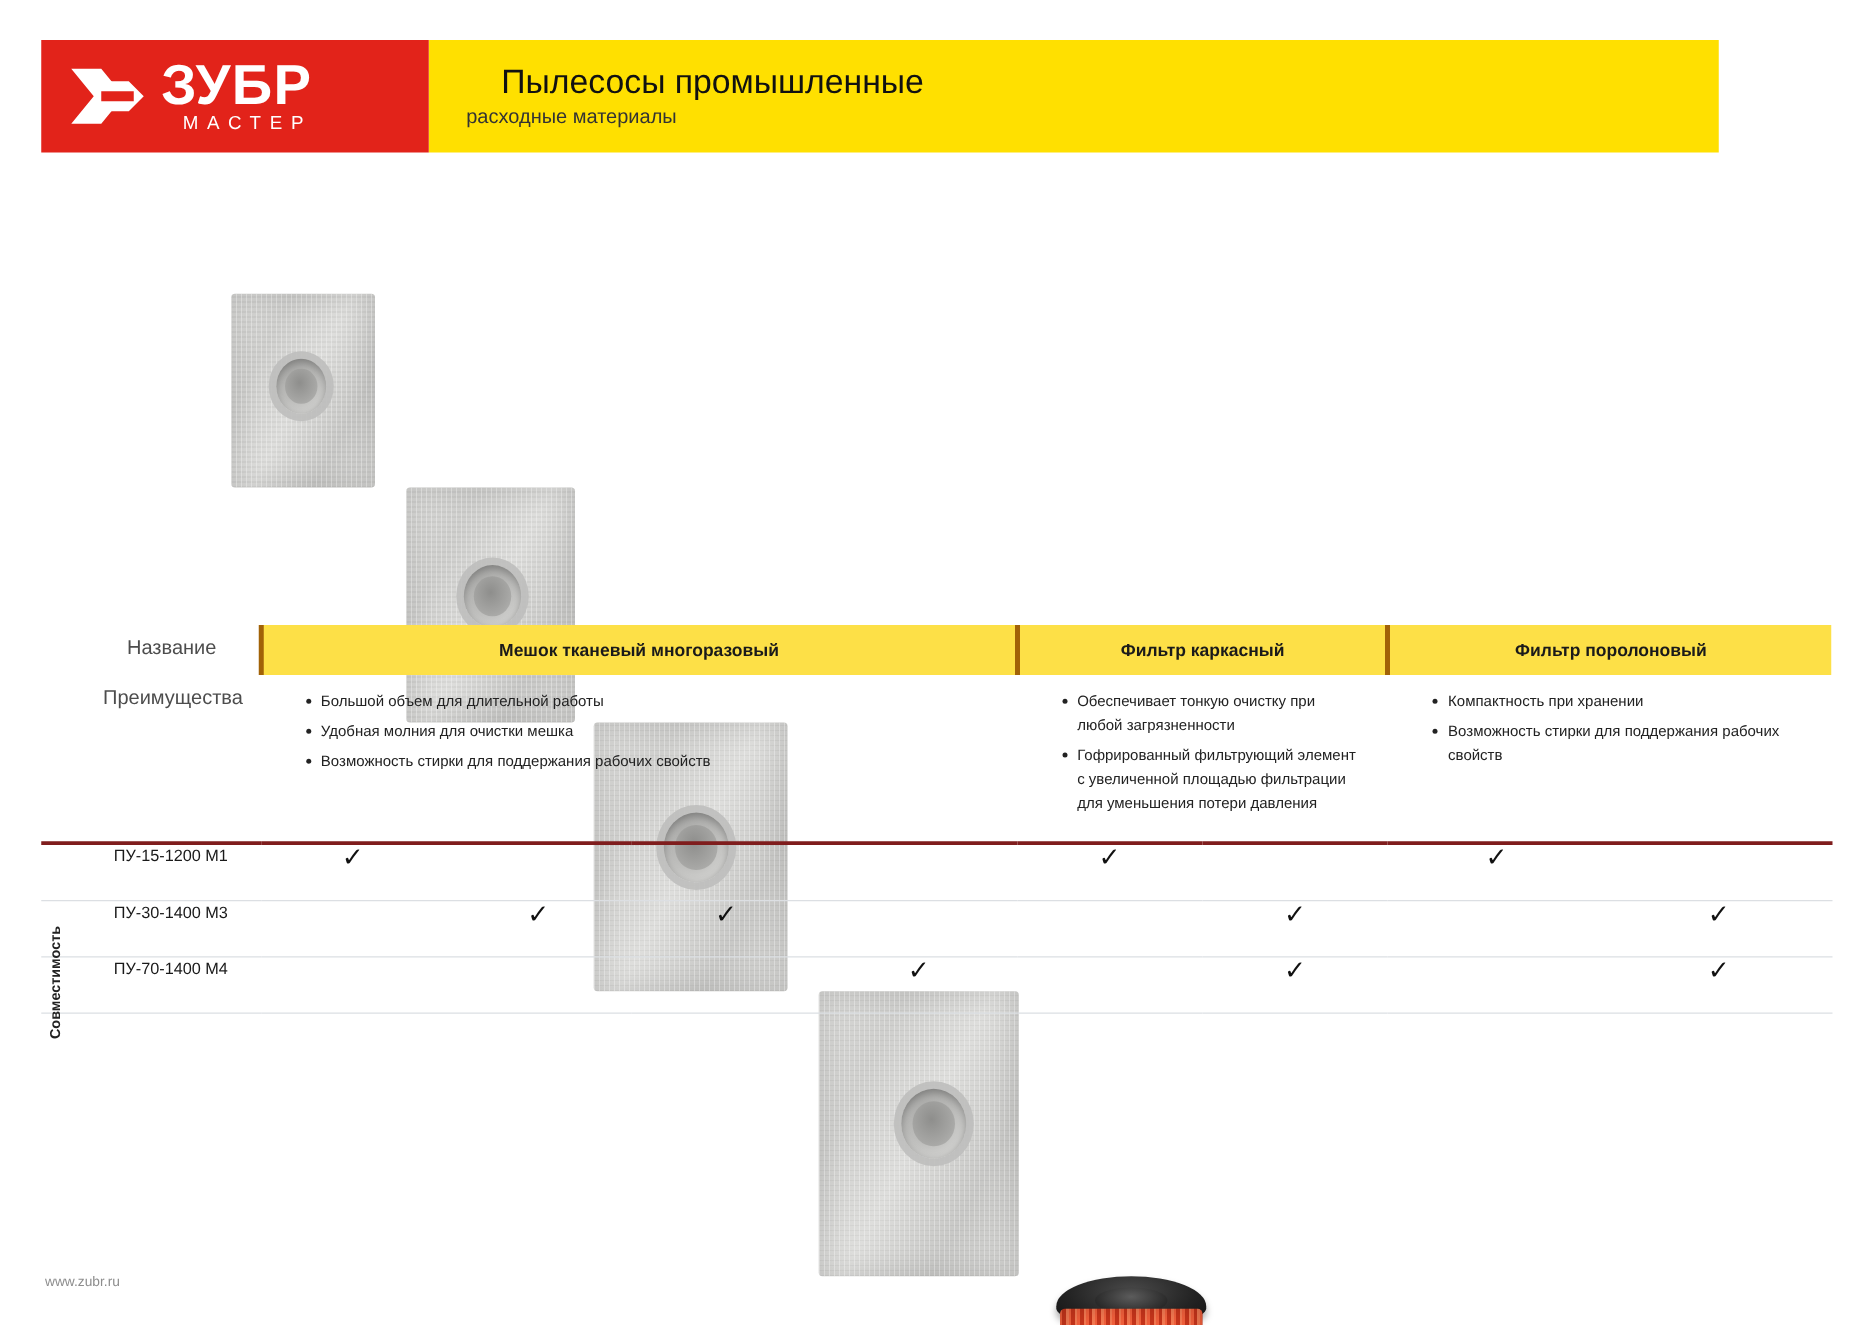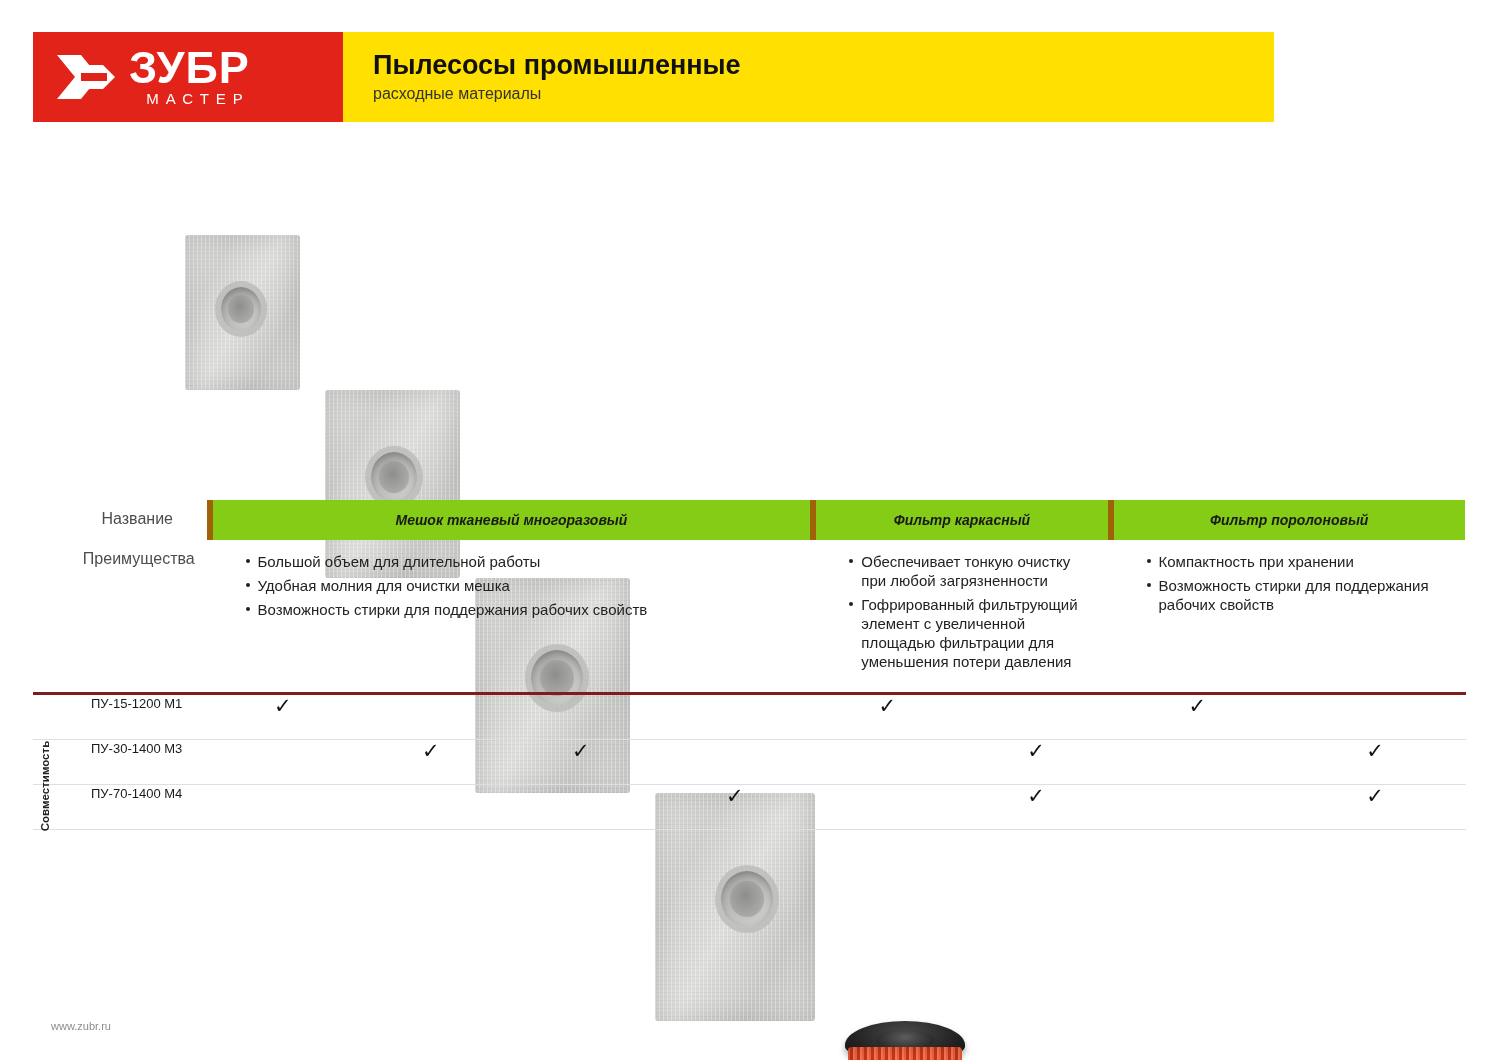--- a/index.html
+++ b/index.html
@@ -6,21 +6,21 @@
   body{
     width:1500px;height:1060px;
     background:#ffffff;
     font-family:"Liberation Sans", sans-serif;
     color:#1a1a1a;
     position:relative;
     overflow:hidden;
   }
   
   .header{
-    position:absolute;left:33px;top:32px;width:1241px;height:90px;
+    position:absolute;left:33px;top:32px;width:1342px;height:90px;
     display:flex;
   }
   .logo-box{
     width:310px;height:90px;background:#e2231a;position:relative;
     display:flex;align-items:center;
   }
   .logo-arrow{
     width:64px;height:52px;margin-left:22px;position:relative;flex:0 0 auto;
   }
   .logo-text-wrap{
@@ -30,21 +30,21 @@
     color:#ffffff;font-weight:bold;font-size:45px;letter-spacing:1px;line-height:44px;
   }
   .logo-master{
     color:#ffffff;font-size:15px;letter-spacing:7px;text-align:right;line-height:18px;
   }
   .title-box{
     flex:1;background:#ffe000;display:flex;flex-direction:column;justify-content:center;
     padding-left:30px;
   }
   .title-main{
-    font-size:27px;font-weight:bold;color:#111;line-height:32px;
+    font-size:27px;font-weight:normal;color:#111;line-height:32px;margin-left:28px;
   }
   .title-sub{
     font-size:16px;color:#333;line-height:22px;margin-top:2px;
   }
   
   .products{
     position:absolute;left:33px;top:235px;width:1434px;height:260px;
   }
   .prod{position:absolute;bottom:0;}
   
@@ -96,28 +96,28 @@
     position:absolute;left:33px;top:500px;width:1434px;
     border-collapse:collapse;
     font-size:13px;
   }
   .table td,.table th{vertical-align:top;}
   .rowlabel{
     width:140px;font-size:16px;color:#4d4d4d;padding:10px 0 10px 35px;
     font-weight:normal;text-align:center;
   }
   .grpname{
-    background:#84cc16;font-weight:bold;font-size:14px;text-align:center;
-    padding:12px 6px;border-left:6px solid #a16207;border-right:2px solid #fff;font-style:italic;
+    background:#fde047;font-weight:bold;font-size:14px;text-align:center;
+    padding:12px 6px;border-left:4px solid #a16207;border-right:2px solid #fff;
   }
   .artcell{
     font-weight:bold;font-size:14px;text-align:center;padding:13px 4px;
   }
   .advcell{
-    padding:12px 20px 16px 20px;font-size:15px;line-height:19px;color:#222;
+    padding:12px 20px 16px 20px;font-size:12px;line-height:19px;color:#222;
   }
   .advcell ul{margin:0;padding:0 0 0 16px;list-style:none;}
   .advcell li{position:relative;padding-left:12px;margin-bottom:5px;}
   .advcell li:before{
     content:"";position:absolute;left:0;top:7px;width:4px;height:4px;border-radius:50%;
     background:#222;
   }
   .sep-top td{border-top:3px solid #7f1d1d;}
   .compat-row td{
     border-bottom:1px solid #dcdfe3;height:42px;
@@ -129,21 +129,21 @@
     text-align:center;font-size:21px;color:#111;line-height:20px;
   }
   .vert-label{
     position:absolute;left:33px;top:706px;height:160px;width:24px;
     display:flex;align-items:center;justify-content:center;
   }
   .vert-label span{
     transform:rotate(-90deg);white-space:nowrap;font-size:11.5px;font-weight:bold;color:#222;
   }
   .footer{
-    position:absolute;left:51px;top:1020px;font-size:11px;color:#8d8d8d;
+    position:absolute;left:36px;top:1020px;font-size:11px;color:#8d8d8d;
   }
 </style>
 </head>
 <body>
 
 <div class="header">
   <div class="logo-box">
     <div class="logo-arrow">
       <svg width="64" height="52" viewBox="0 0 64 52">
         <path d="M2 4 L26 4 L44 26 L26 48 L2 48 L20 26 Z" fill="#ffffff"></path>

